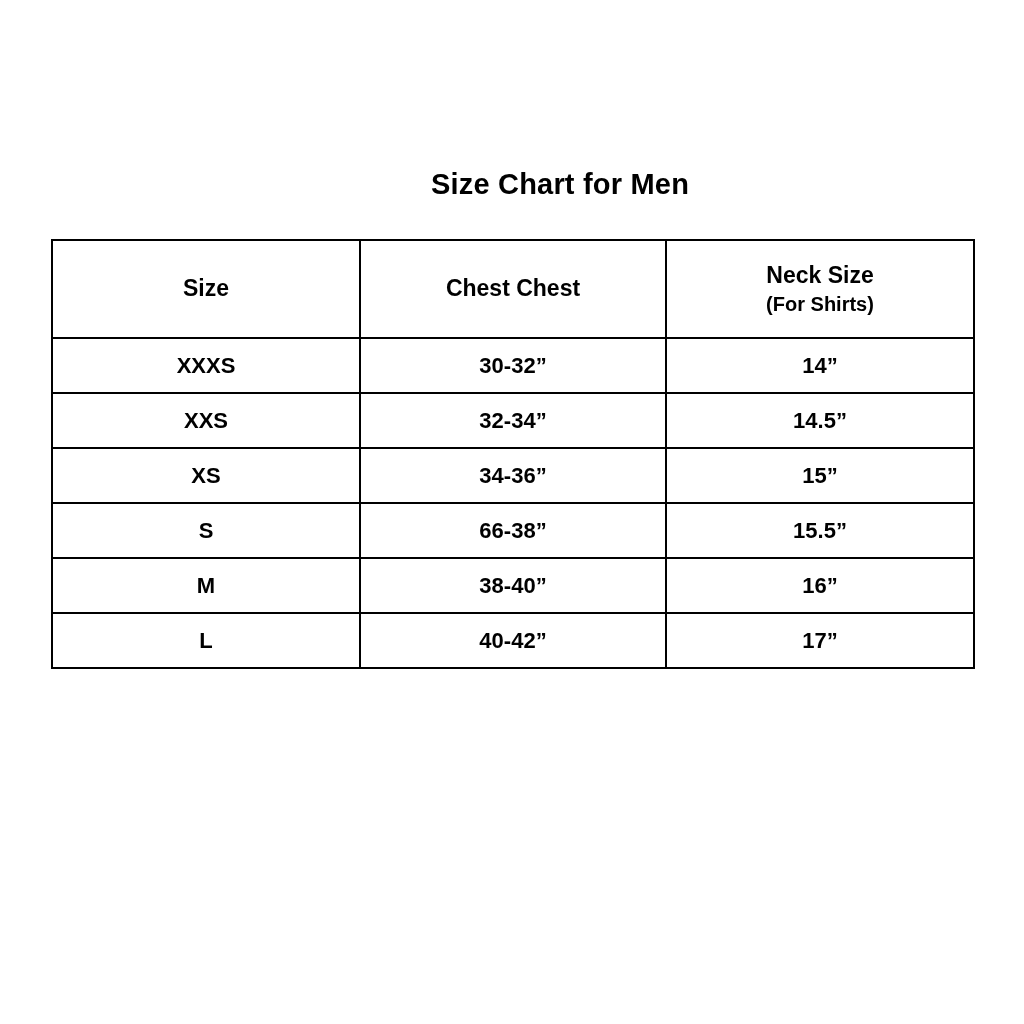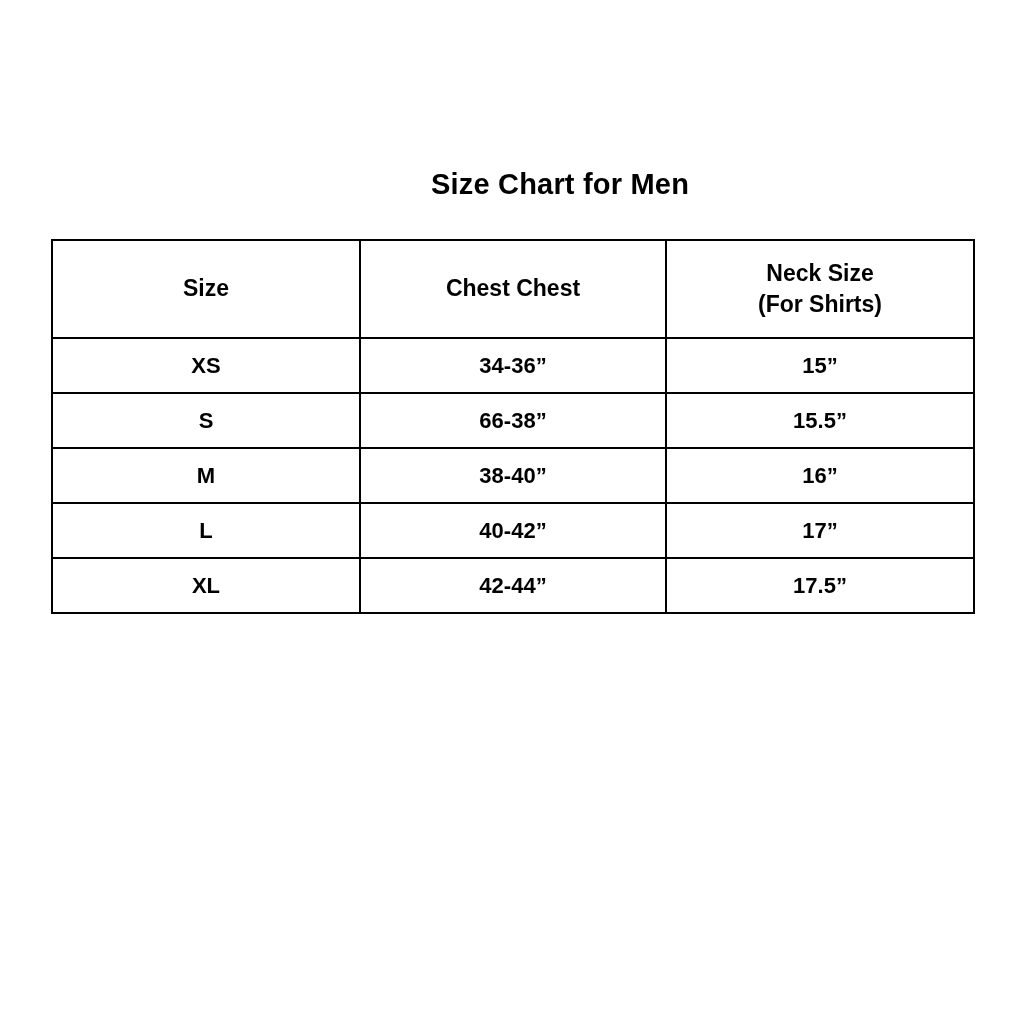--- a/index.html
+++ b/index.html
@@ -58,21 +58,21 @@
     line-height: 1.35;
   }
   .size-table tbody td {
     height: 53px;
   }
   .col-size { width: 308px; }
   .col-chest { width: 306px; }
   .col-neck { width: 308px; }
   .sub {
     display: block;
-    font-size: 23px;
+    font-size: 20px;
     font-weight: bold;
   }
 </style>
 </head>
 <body>
 
 <div class="page">
 
   <div class="chart-title">Size Chart for Men</div>
 
@@ -91,40 +91,45 @@
           <span>Chest Chest</span>
         </th>
         <th>
           <span>Neck Size</span>
           <span class="sub">(For Shirts)</span>
         </th>
       </tr>
     </thead>
     <tbody>
       <tr>
+        <td>XXXS</td>
+        <td>30-32”</td>
+        <td>14”</td>
+      </tr>
+      <tr>
+        <td>XXS</td>
+        <td>32-34”</td>
+        <td>14.5”</td>
+      </tr>
+      <tr>
         <td>XS</td>
         <td>34-36”</td>
         <td>15”</td>
       </tr>
       <tr>
         <td>S</td>
         <td>66-38”</td>
         <td>15.5”</td>
       </tr>
       <tr>
         <td>M</td>
         <td>38-40”</td>
         <td>16”</td>
       </tr>
       <tr>
         <td>L</td>
         <td>40-42”</td>
         <td>17”</td>
       </tr>
-      <tr>
-        <td>XL</td>
-        <td>42-44”</td>
-        <td>17.5”</td>
-      </tr>
     </tbody>
   </table>
 
 </div>
 
 </body></html>

